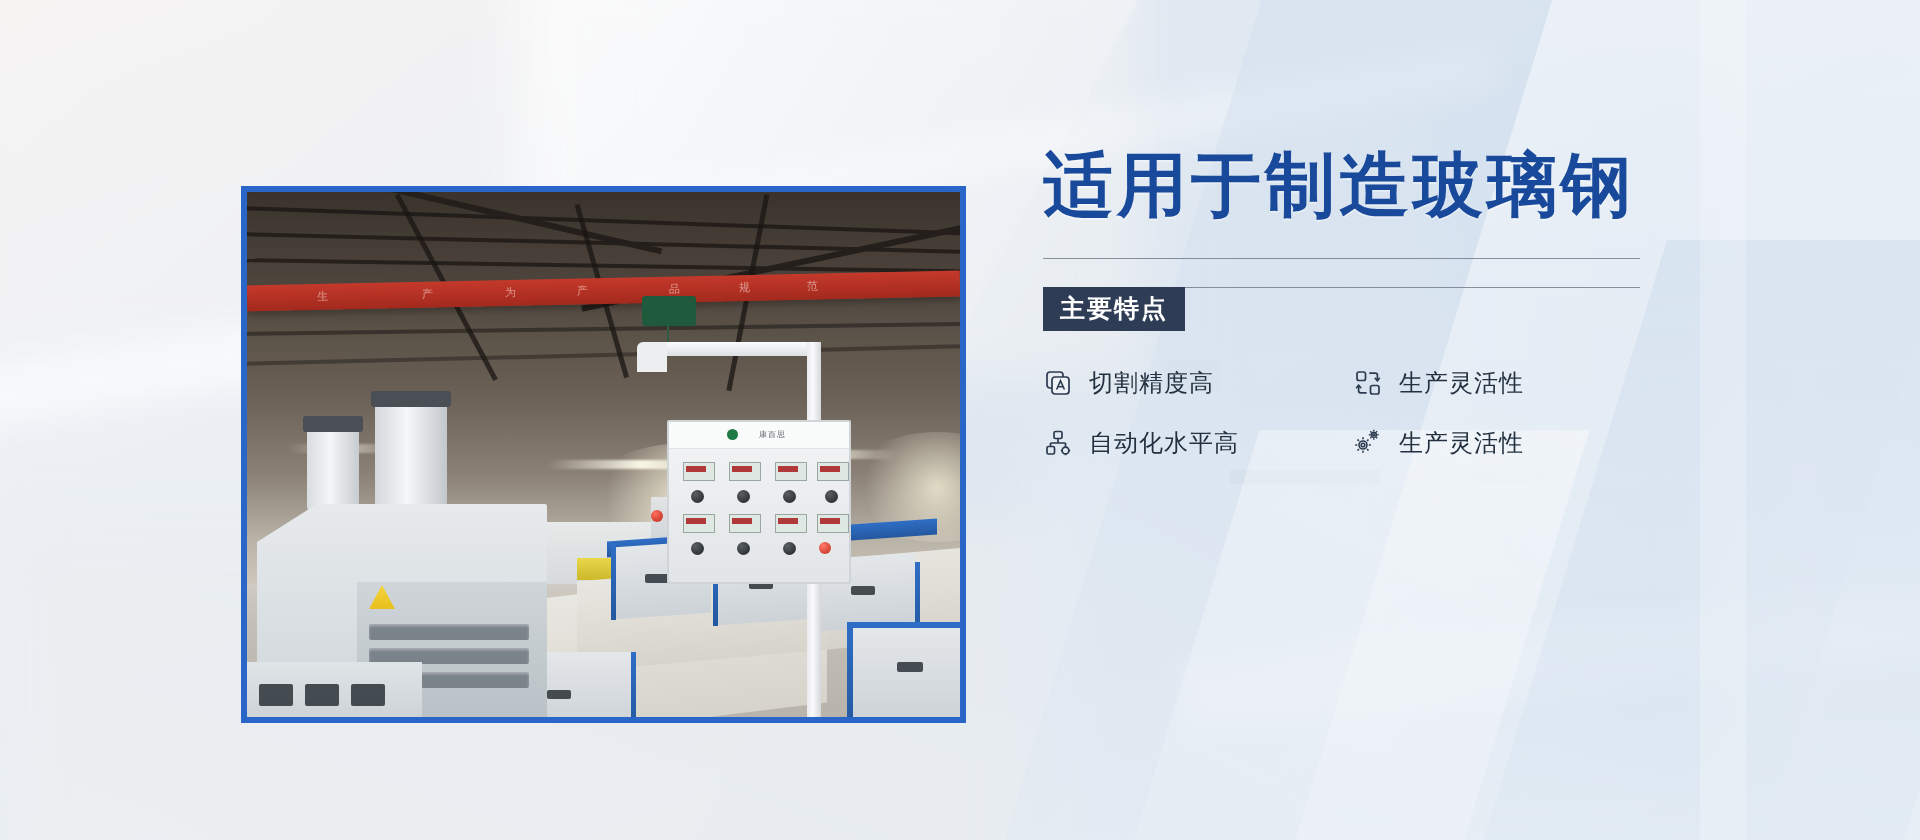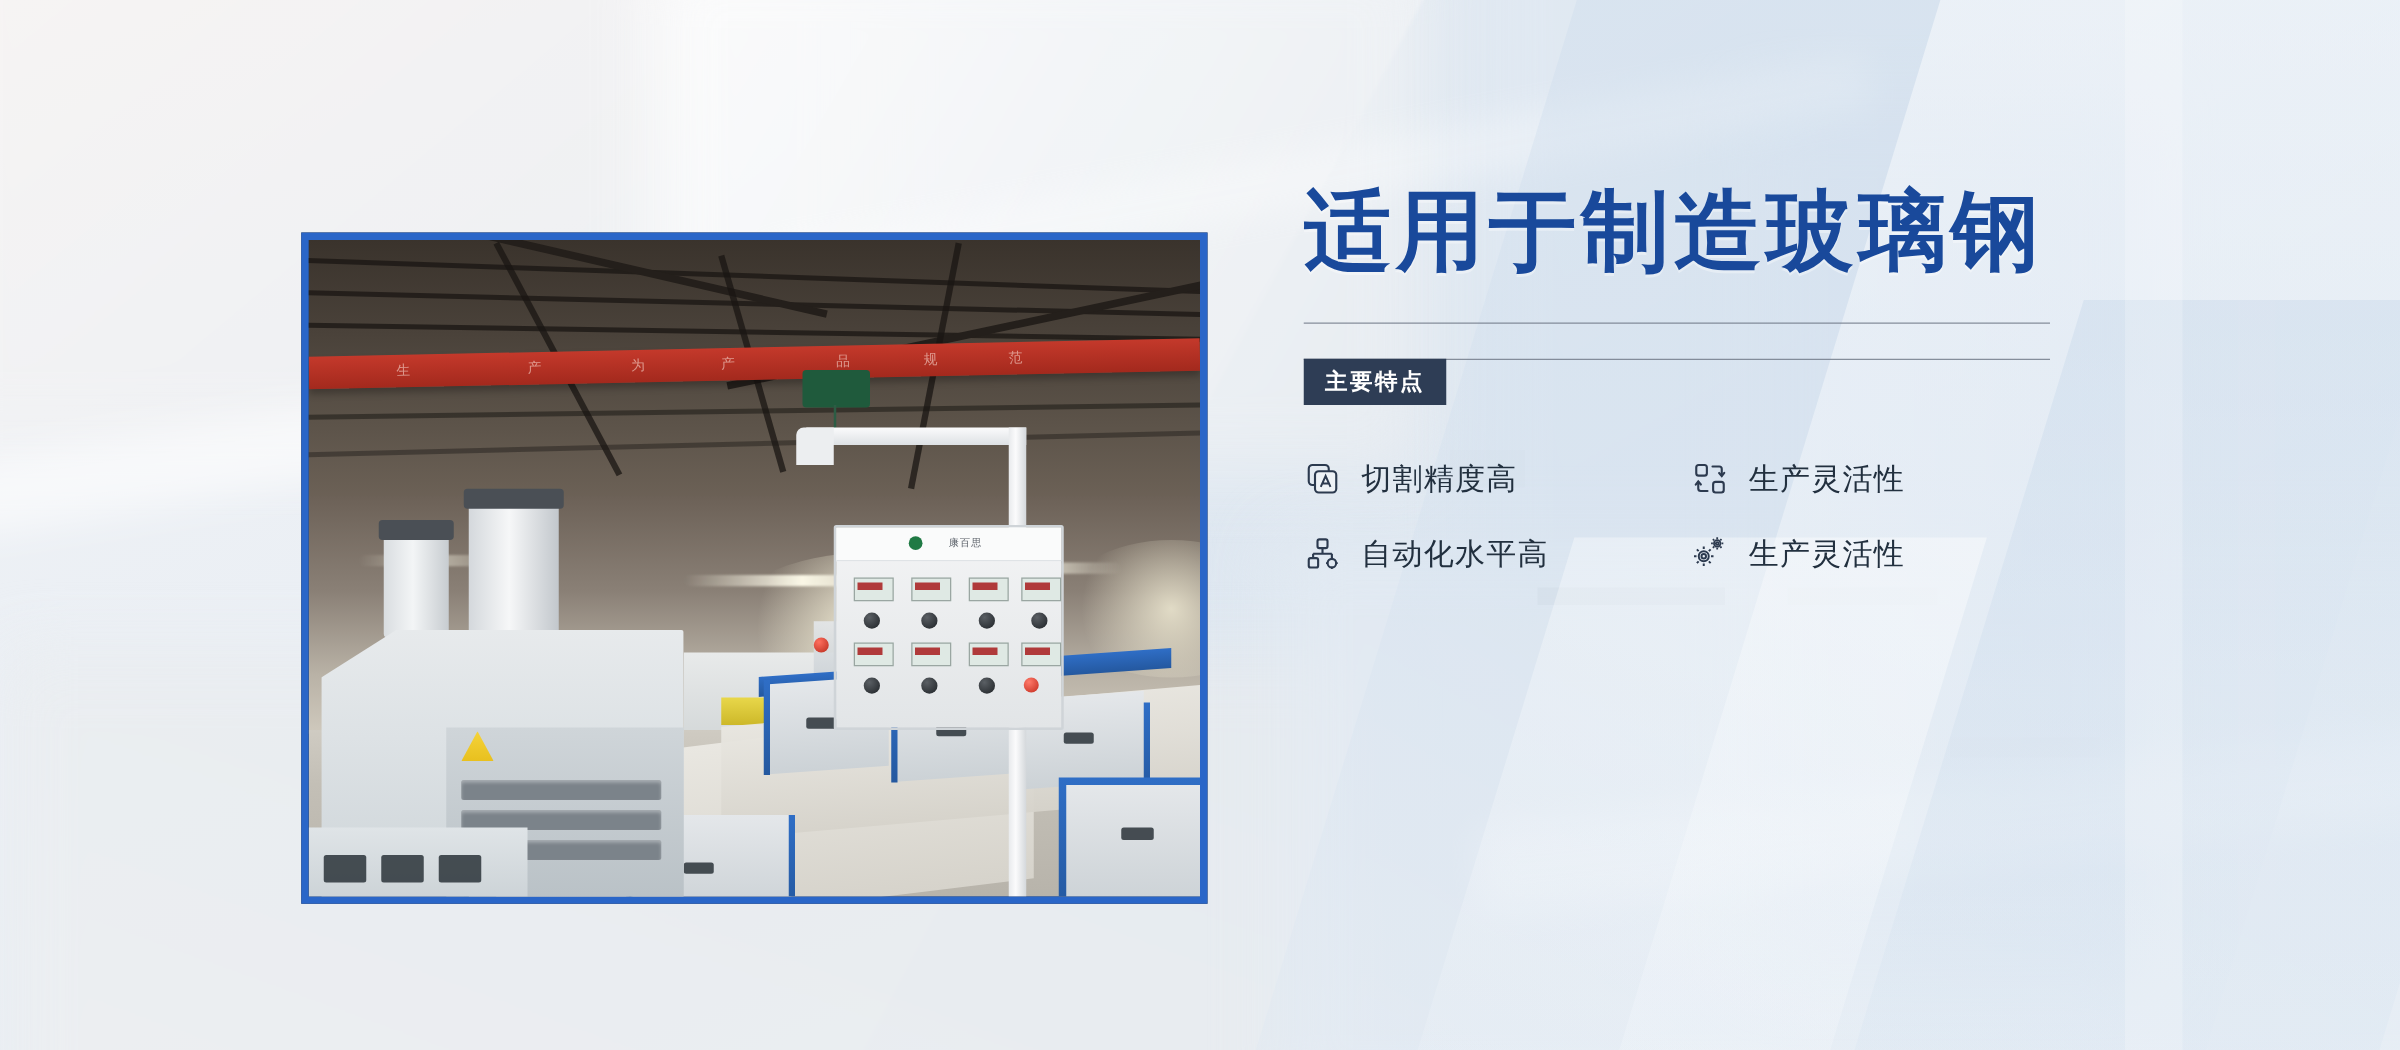--- a/index.html
+++ b/index.html
@@ -110,21 +110,21 @@
   }
   .rule{height:1px;background:#6d7684;opacity:.8;margin:38px 0 0 0;width:597px;}
   .subtitle{
     margin:22px 0 0 0;font-size:25px;line-height:1.5;color:#2f3b4d;
     letter-spacing:1px;max-width:600px;
   }
   .badge-row{position:relative;margin-top:28px;height:36px;width:597px;}
   .badge-row .line{position:absolute;left:0;top:0;width:597px;height:1px;background:#6d7684;opacity:.8;}
   .badge{
     position:absolute;left:0;top:0;background:#2e3d55;color:#ffffff;
-    font-size:18px;font-weight:bold;letter-spacing:2px;
+    font-size:25px;font-weight:bold;letter-spacing:2px;
     padding:9px 17px 10px 17px;line-height:1;
   }
   .features{margin-top:44px;display:grid;grid-template-columns:310px 310px;row-gap:28px;}
   .feat{display:flex;align-items:center;gap:16px;}
   .feat .ico{width:30px;height:30px;flex:0 0 30px;display:flex;align-items:center;justify-content:center;color:#2c3a4f;}
   .feat .ico svg{display:block;}
   .feat .lbl{font-size:24px;color:#22303f;letter-spacing:1px;white-space:nowrap;}
   .ghost{position:absolute;background:rgba(206,214,223,.45);}
 </style>
 </head>

